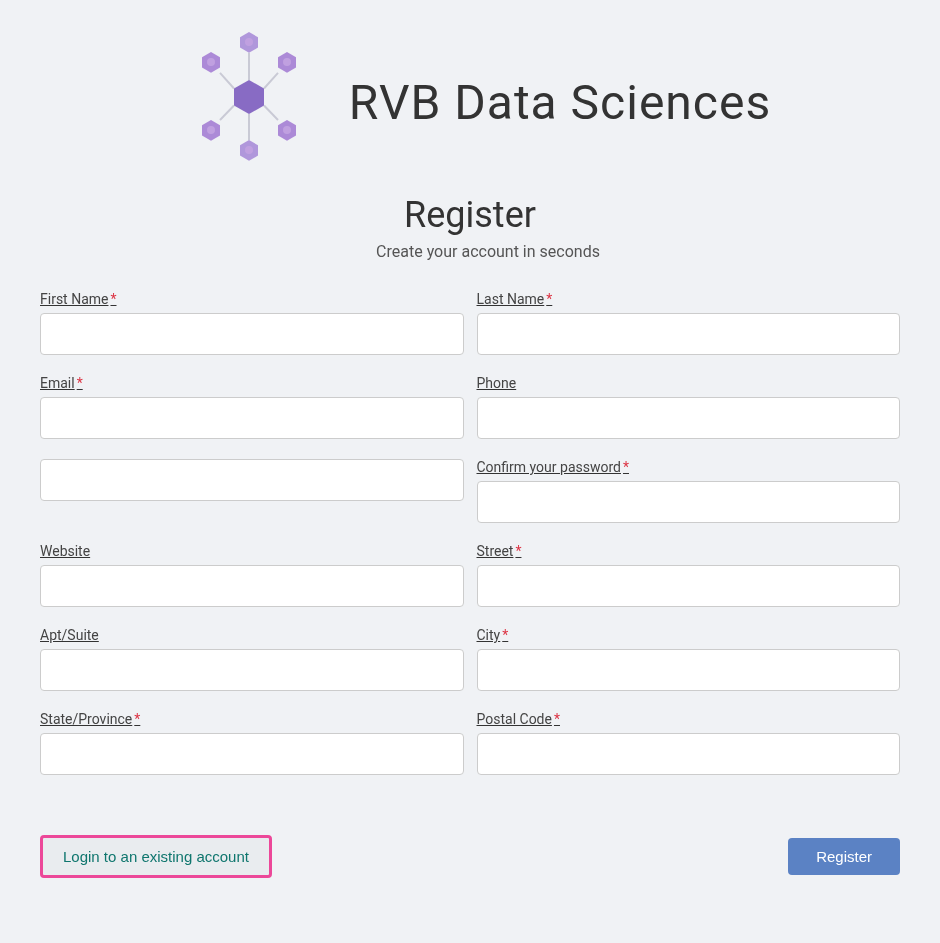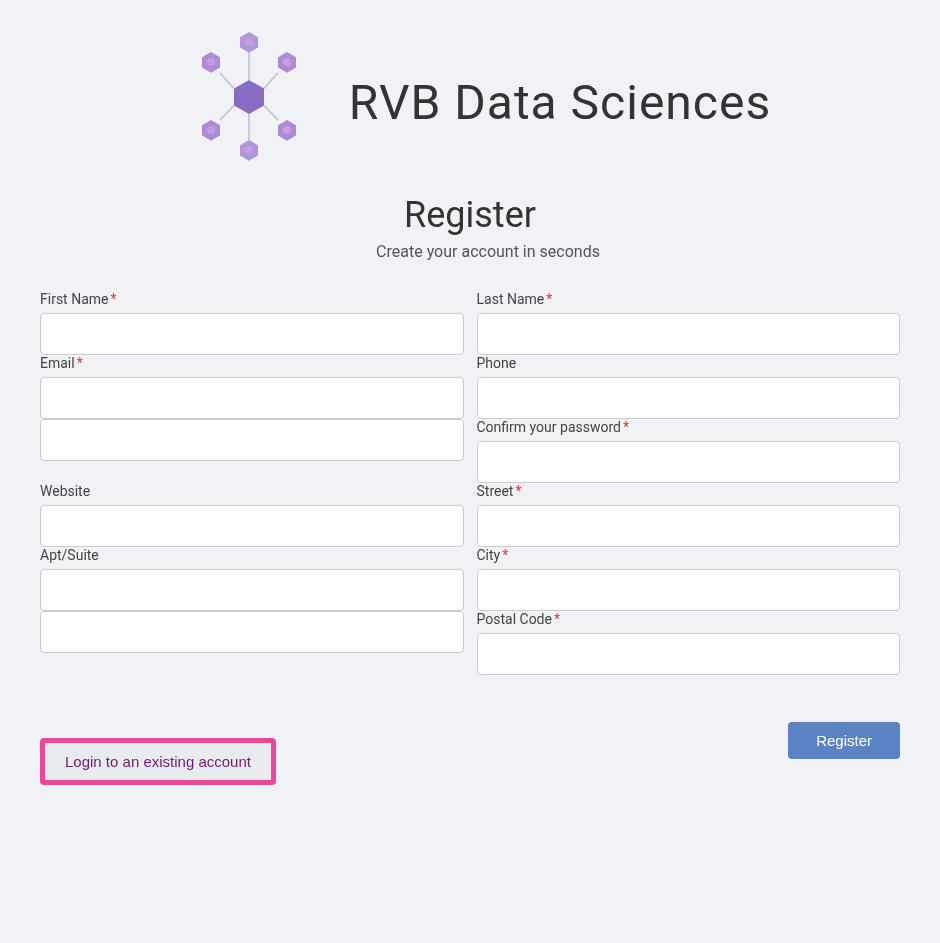--- a/index.html
+++ b/index.html
@@ -54,20 +54,22 @@
       padding-left: 36px;
     }
 
     .form-container {
       padding: 0 40px;
     }
 
     .form-row {
       display: flex;
       gap: 13px;
+      margin-bottom: 20px;
+      text-decoration: underline;
     }
 
     .form-group {
       flex: 1;
       display: flex;
       flex-direction: column;
     }
 
     label {
       font-size: 14px;
@@ -119,27 +121,26 @@
 
     .form-actions {
       display: flex;
       justify-content: space-between;
       align-items: center;
       padding: 20px 40px 30px 40px;
     }
 
     .btn-login {
       background-color: #e9ecef;
-      color: #701a75;
-      border: 5px solid #ec4899;
+      color: #0f766e;
+      border: 3px solid #ec4899;
       padding: 10px 20px;
       border-radius: 4px;
       font-size: 15px;
       cursor: pointer;
-      margin-top: 43px;
     }
 
     .btn-register {
       background-color: #5b82c4;
       color: #fff;
       border: none;
       padding: 10px 28px;
       border-radius: 4px;
       font-size: 15px;
       cursor: pointer;
@@ -252,20 +253,23 @@
     <div class="form-group">
       <label>
         <span>City</span><span class="required-star">*</span>
       </label>
       <input type="text" style="">
     </div>
   </div>
 
   <div class="form-row">
     <div class="form-group">
+      <label>
+        <span>State/Province</span><span class="required-star">*</span>
+      </label>
       <input type="text" style="">
     </div>
     <div class="form-group">
       <label>
         <span>Postal Code</span><span class="required-star">*</span>
       </label>
       <input type="text" style="">
     </div>
   </div>
 

